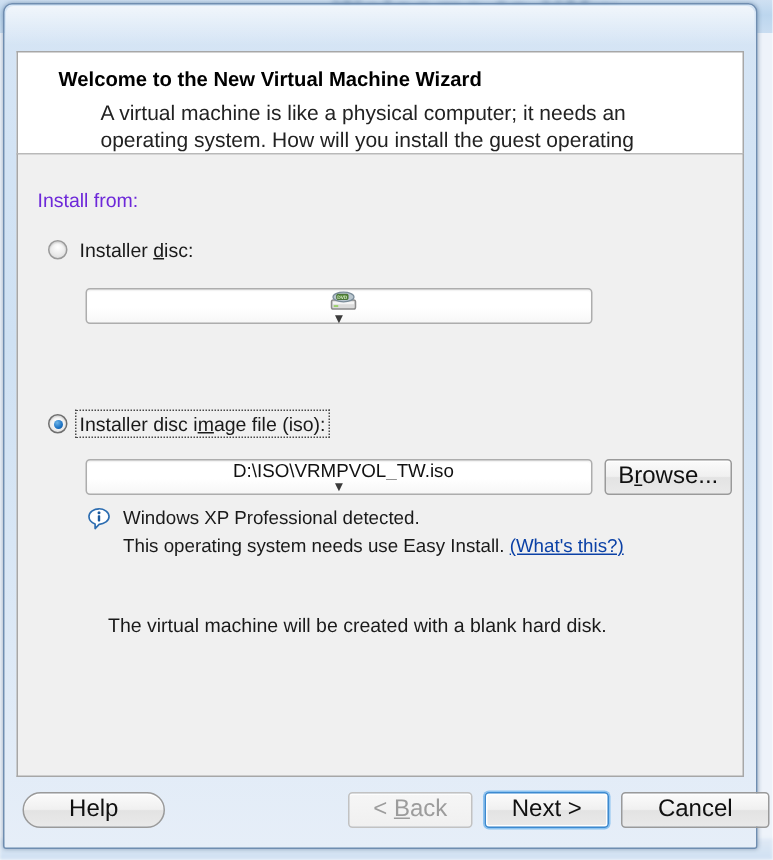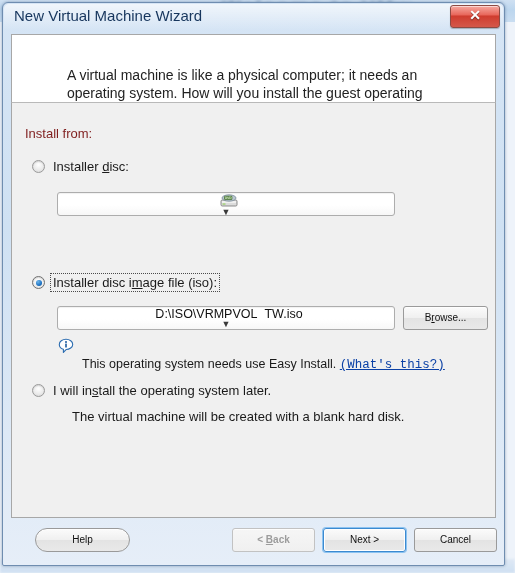--- a/index.html
+++ b/index.html
@@ -146,21 +146,21 @@
     box-sizing: border-box;
     background: #f0f0f0;
     border: 1px solid #a7a7a7;
     border-top: 1px solid #b9b9b9;
   }
 
   .label-install-from {
     position: absolute;
     left: 13px; top: 23px;
     font-size: 13px;
-    color: #7f1d1d;
+    color: #6d28d9;
   }
 
   
   .radio-row {
     position: absolute;
     display: flex;
     align-items: center;
     cursor: pointer;
     justify-content: space-between;
   }
@@ -238,21 +238,21 @@
   }
 
   
   .btn {
     position: absolute;
     box-sizing: border-box;
     height: 24px;
     border: 1px solid #9a9a9a;
     border-radius: 3px;
     background: linear-gradient(to bottom, #fbfbfb 0%, #f0f0f0 48%, #e3e3e3 52%, #e9e9e9 100%);
-    font-size: 10px;
+    font-size: 16px;
     color: #101010;
     font-family: "Liberation Sans", sans-serif;
     text-align: center;
     line-height: 22px;
     cursor: pointer;
     box-shadow: inset 0 1px 0 rgba(255,255,255,.8);
   }
   .btn.disabled {
     color: #9c9c9c;
     border-color: #c2c2c2;
@@ -272,21 +272,20 @@
   .info-line1, .info-line2 {
     position: absolute;
     font-size: 12.5px;
     color: #1a1a1a;
     white-space: nowrap;
   }
   .whats-this {
     color: #0b41a6;
     text-decoration: underline;
     cursor: pointer;
-    font-family: Liberation Mono, monospace;
   }
   .sub-text {
     position: absolute;
     font-size: 13px;
     color: #1a1a1a;
     white-space: nowrap;
   }
 
   
   .footer {
@@ -303,28 +302,23 @@
     <div class="bk-text">Welcome to VMw</div>
   </div>
   <div class="bk-body"></div>
   <div class="bk-bottom"></div>
 </div>
 
 <div id="dialog">
 
   <div class="frame-gloss"></div>
 
-  <div class="titlebar">
-    <div class="title-text">New Virtual Machine Wizard</div>
-    <div class="close-btn">
-      <div class="x">✕</div>
-    </div>
-  </div>
 
   <div class="header-band">
+    <div class="header-title">Welcome to the New Virtual Machine Wizard</div>
     <div class="header-desc">A virtual machine is like a physical computer; it needs an operating system. How will you install the guest operating system?</div>
   </div>
 
   <div class="body-panel">
 
     <div class="label-install-from">Install from:</div>
 
     <div class="radio-row" style="left:20px; top:55px;">
       <span class="radio"></span>
       <span class="radio-label"><span>Installer </span><span class="ul">d</span><span>isc:</span></span>
@@ -357,30 +351,27 @@
 
     <div class="btn" style="left:391px; top:203px; width:85px;"><span>B</span><span class="ul">r</span><span>owse...</span></div>
 
     <span class="info-icon" style="left:46px; top:235px;">
       <svg width="16" height="16" viewBox="0 0 16 16">
         <path d="M8 1.2 C4.3 1.2 1.3 3.5 1.3 6.4 C1.3 8.6 3 10.5 5.4 11.3 L5.4 14.4 L8.1 11.55 C11.5 11.4 14.7 9.2 14.7 6.4 C14.7 3.5 11.7 1.2 8 1.2 Z" fill="#ffffff" stroke="#2b6cb0" stroke-width="1.1" stroke-linejoin="round"></path>
         <circle cx="8" cy="3.9" r="1" fill="#1c5a9e"></circle>
         <rect x="7.2" y="5.5" width="1.6" height="4.1" rx="0.5" fill="#1c5a9e"></rect>
       </svg>
     </span>
+    <div class="info-line1" style="left:70px; top:235px;">Windows XP Professional detected.</div>
     <div class="info-line2" style="left:70px; top:254px;"><span>This operating system needs use Easy Install.</span> <span class="whats-this">(What's this?)</span></div>
 
-    <div class="radio-row" style="left:20px; top:279px;">
-      <span class="radio"></span>
-      <span class="radio-label"><span>I will in</span><span class="ul">s</span><span>tall the operating system later.</span></span>
-    </div>
     <div class="sub-text" style="left:45px; top:306px;margin-left:15px;">The virtual machine will be created with a blank hard disk.</div>
 
   </div>
 
   <div class="footer">
-    <div class="btn" style="left:24px; top:10px; width:95px;border-radius:12px;">Help</div>
-    <div class="btn disabled" style="left:221px; top:10px; width:83px;font-weight:bold;"><span>&lt; </span><span class="ul">B</span><span>ack</span></div>
+    <div class="btn" style="left:4px; top:10px; width:95px;border-radius:12px;">Help</div>
+    <div class="btn disabled" style="left:221px; top:10px; width:83px;"><span>&lt; </span><span class="ul">B</span><span>ack</span></div>
     <div class="btn default" style="left:312px; top:10px; width:83px;">Next &gt;</div>
-    <div class="btn" style="left:403px; top:10px; width:83px;">Cancel</div>
+    <div class="btn" style="left:403px; top:10px; width:99px;">Cancel</div>
   </div>
 
 </div>
 
 </body></html>

